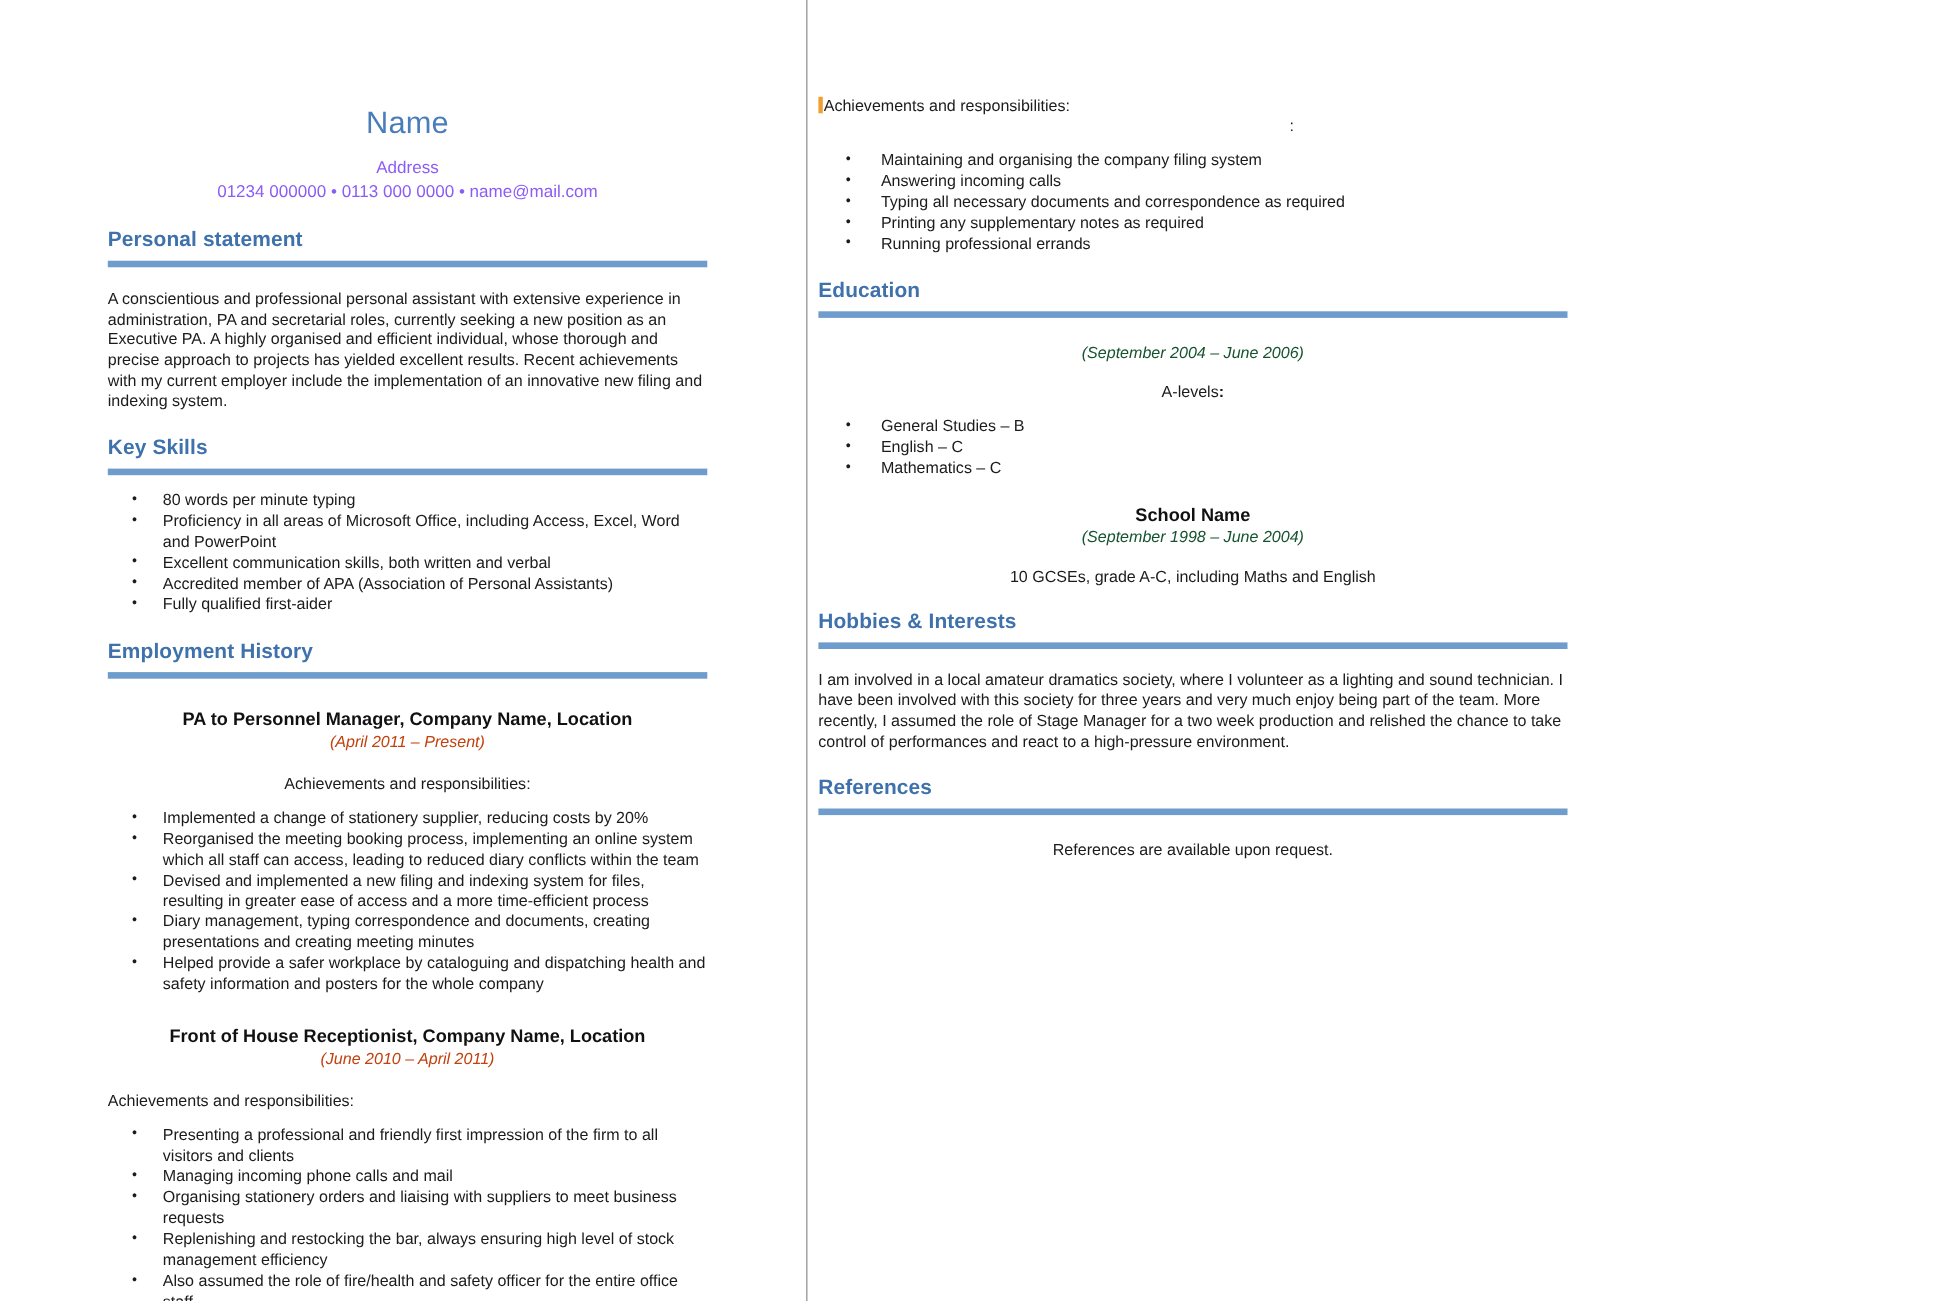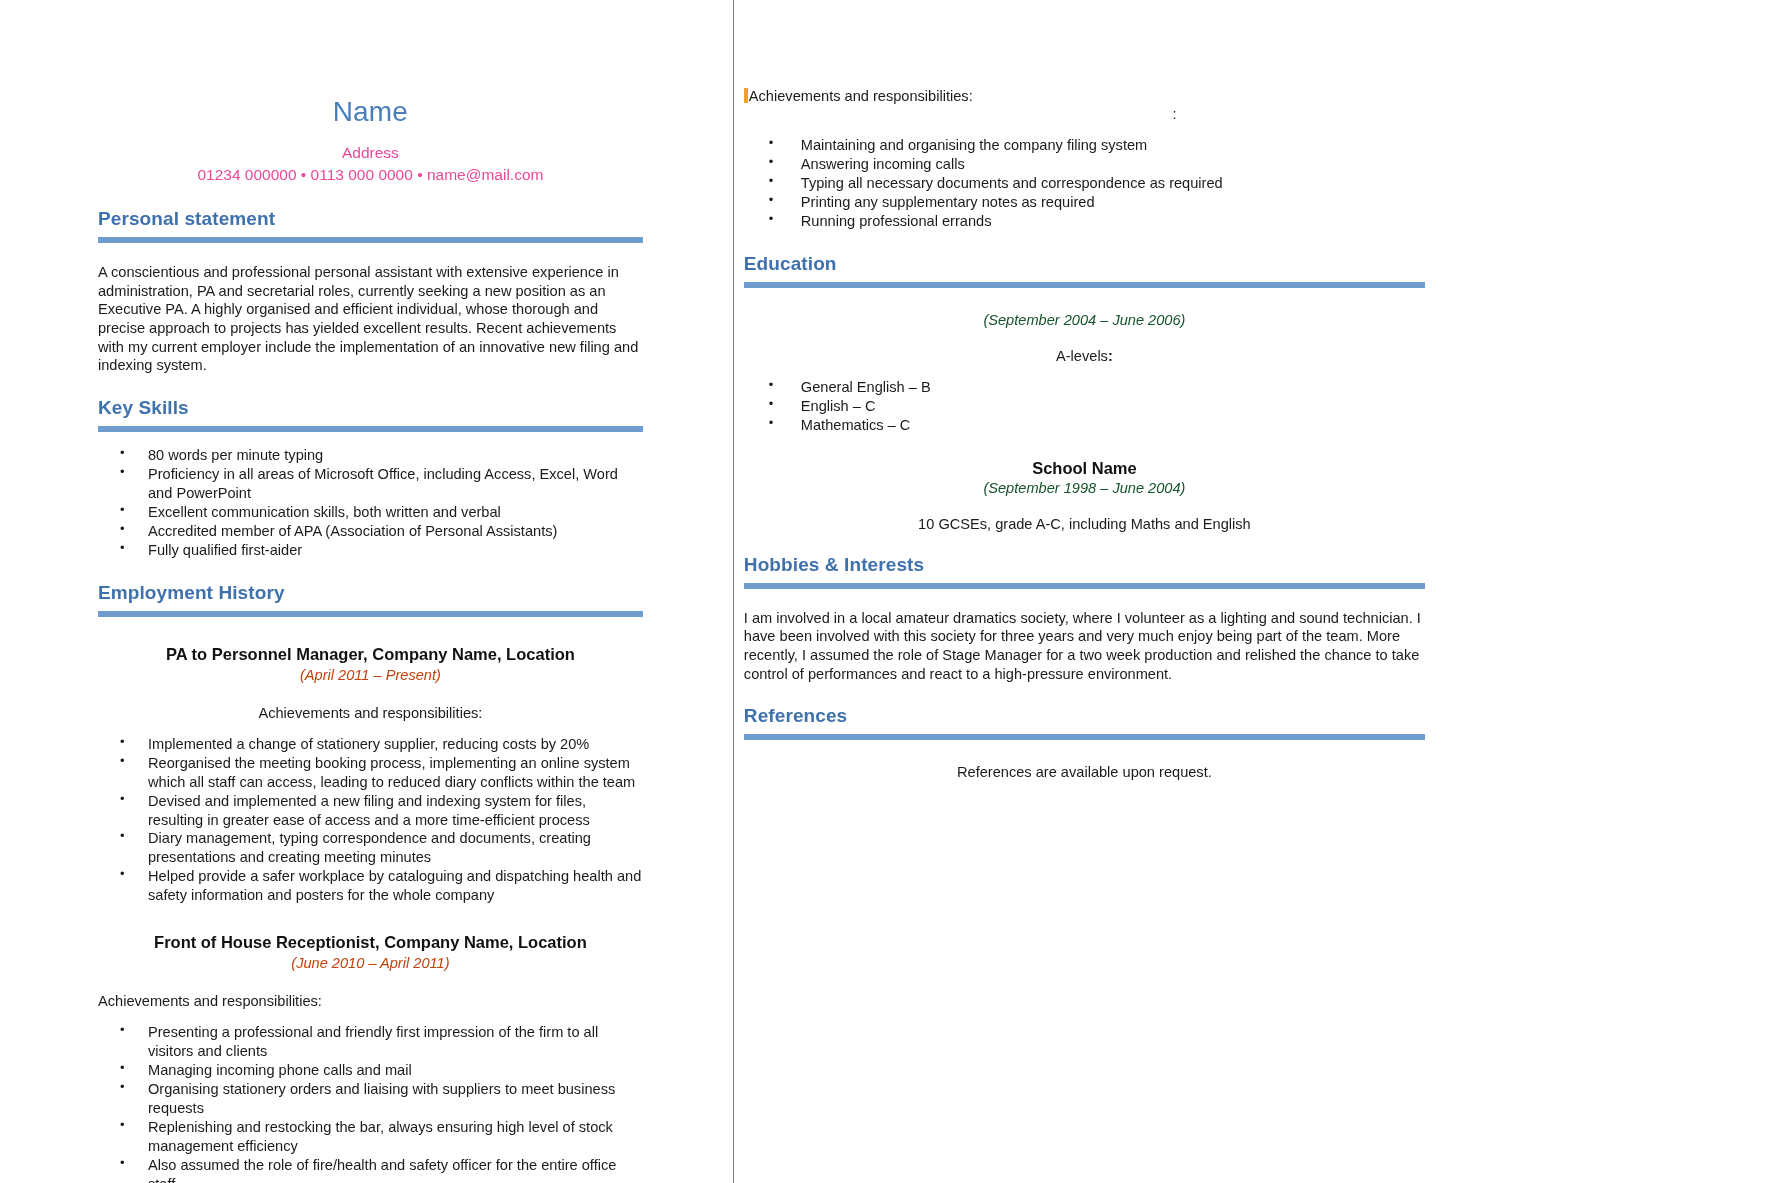--- a/index.html
+++ b/index.html
@@ -33,21 +33,21 @@
     font-size: 28px;
     font-weight: normal;
     margin: 0;
     padding-top: 96px;
     letter-spacing: 0.2px;
   }
   .contact-line {
     text-align: center;
     font-size: 15.5px;
     line-height: 1.42;
-    color: #ec4899;
+    color: #8b5cf6;
     margin-top: 14px;
   }
 
   .section { margin-top: 22px; }
   .section-heading {
     color: #3f72ac;
     font-size: 19px;
     font-weight: bold;
     margin: 0;
     letter-spacing: 0.1px;
@@ -250,21 +250,21 @@
       </div>
 
       <div class="section">
         <div class="section-heading">Education</div>
         <div class="section-rule"></div>
         <div id="education-container">
             <div class="edu-entry">
               <div class="edu-dates">(September 2004 – June 2006)</div>
               <div class="edu-sub">A-levels<b>:</b></div>
               <ul class="bullets indent-more">
-                <li>General English – B</li>
+                <li>General Studies – B</li>
                 <li>English – C</li>
                 <li>Mathematics – C</li>
               </ul>
             </div>
             <div class="edu-entry">
               <div class="edu-name">School Name</div>
               <div class="edu-dates">(September 1998 – June 2004)</div>
               <div class="edu-note">10 GCSEs, grade A-C, including Maths and English</div>
             </div>
           </div>

